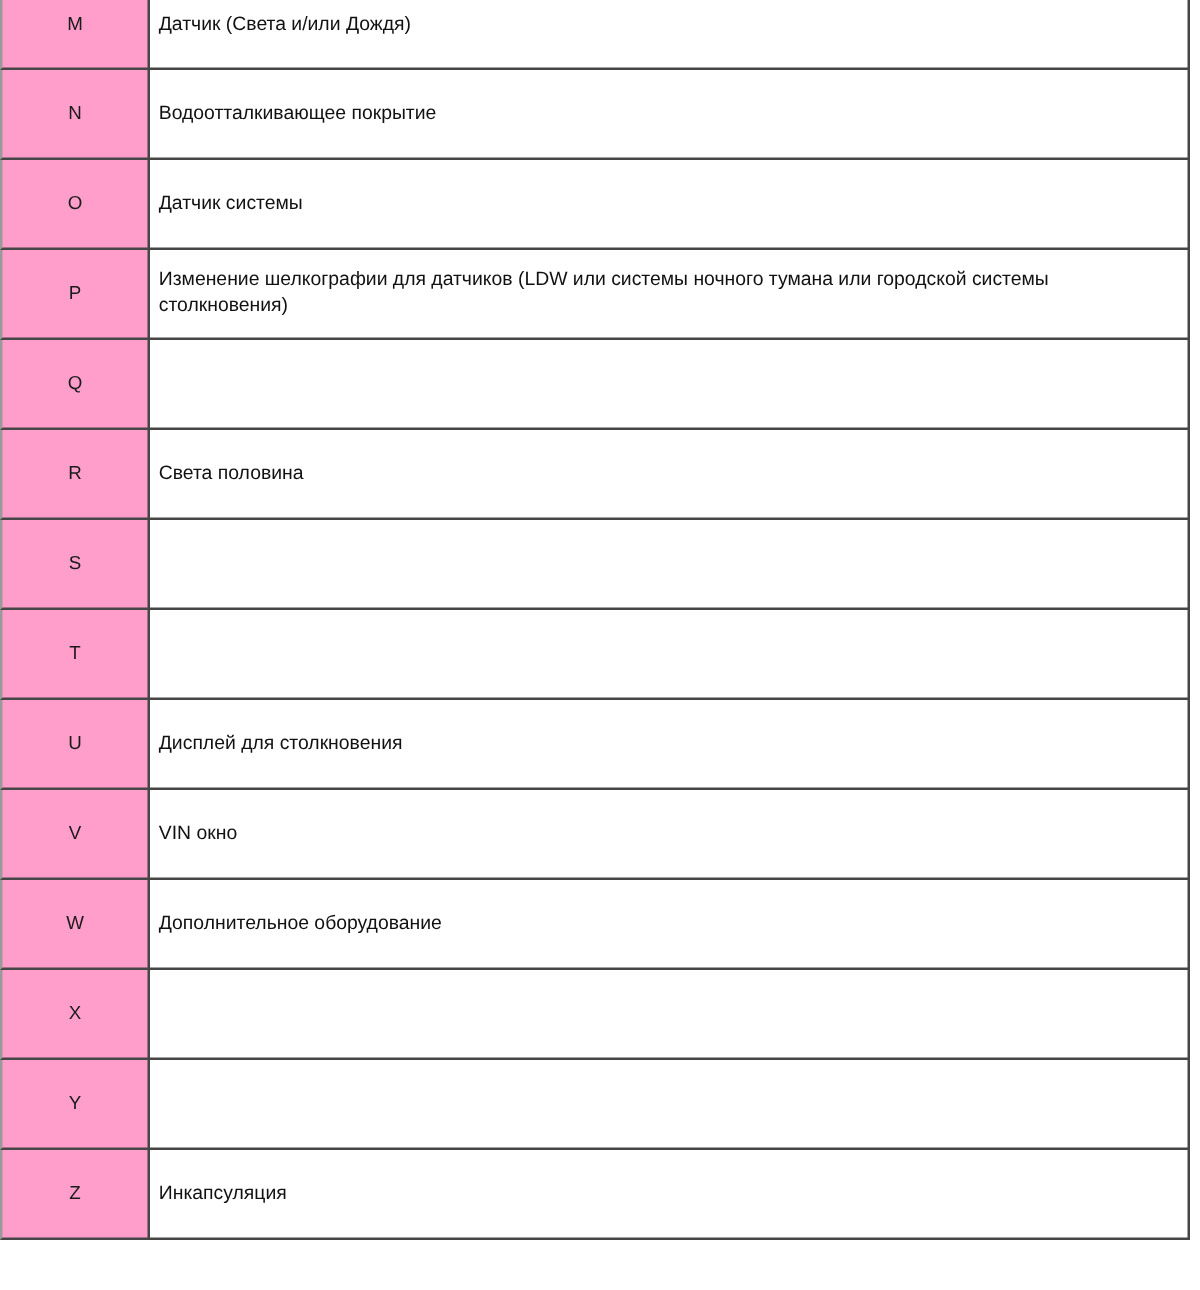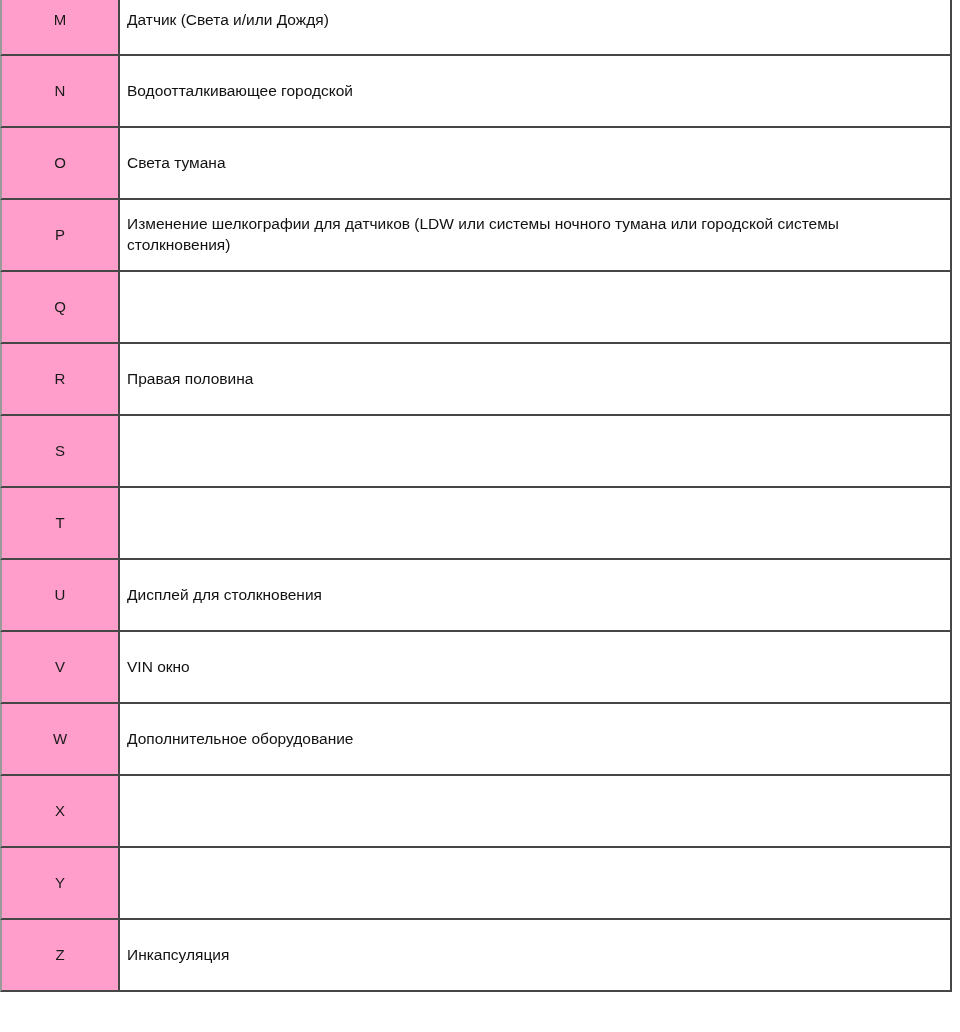--- a/index.html
+++ b/index.html
@@ -102,29 +102,29 @@
           </td>
           <td class="desc-cell">
             <span class="desc-label">Датчик (Света и/или Дождя)</span>
           </td>
         </tr>
         <tr>
           <td class="code-cell">
             <span class="code-label">N</span>
           </td>
           <td class="desc-cell">
-            <span class="desc-label">Водоотталкивающее городской</span>
+            <span class="desc-label">Водоотталкивающее покрытие</span>
           </td>
         </tr>
         <tr>
           <td class="code-cell">
             <span class="code-label">O</span>
           </td>
           <td class="desc-cell">
-            <span class="desc-label">Света тумана</span>
+            <span class="desc-label">Датчик системы</span>
           </td>
         </tr>
         <tr>
           <td class="code-cell">
             <span class="code-label">P</span>
           </td>
           <td class="desc-cell">
             <span class="desc-label">Изменение шелкографии для датчиков (LDW или системы ночного тумана или городской системы столкновения)</span>
           </td>
         </tr>
@@ -134,21 +134,21 @@
           </td>
           <td class="desc-cell is-empty">
             <span class="desc-label"></span>
           </td>
         </tr>
         <tr>
           <td class="code-cell">
             <span class="code-label">R</span>
           </td>
           <td class="desc-cell">
-            <span class="desc-label">Правая половина</span>
+            <span class="desc-label">Света половина</span>
           </td>
         </tr>
         <tr>
           <td class="code-cell">
             <span class="code-label">S</span>
           </td>
           <td class="desc-cell is-empty">
             <span class="desc-label"></span>
           </td>
         </tr>

